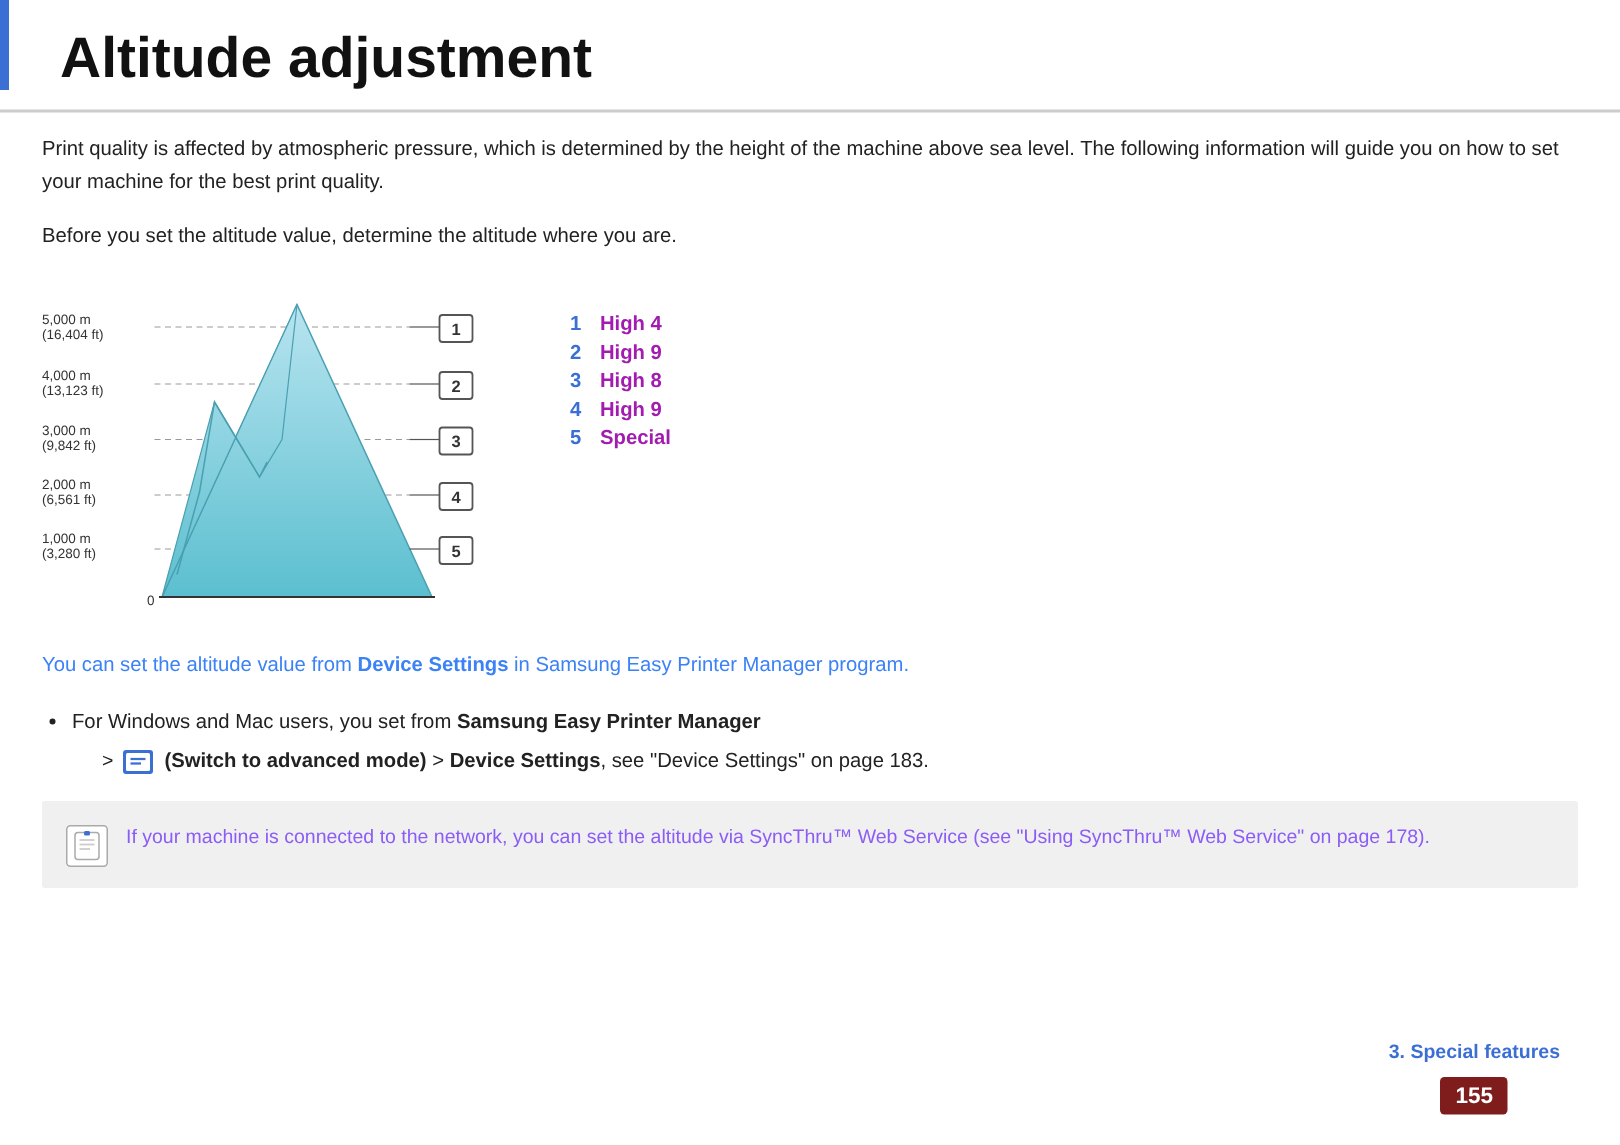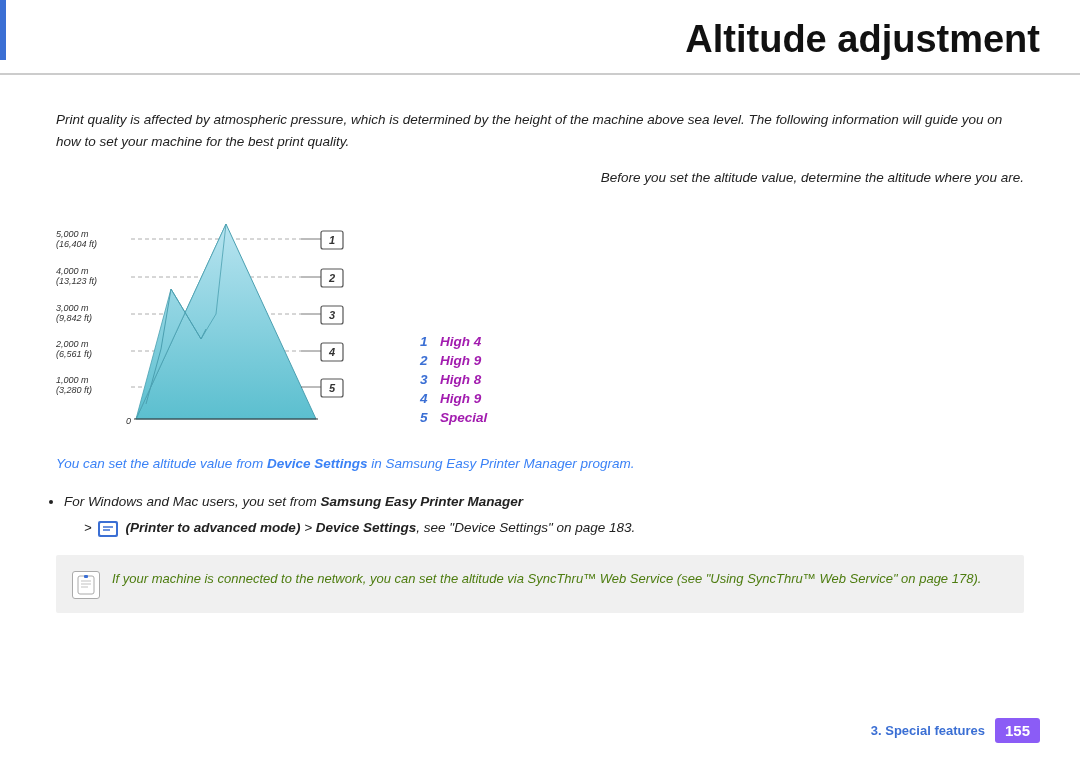--- a/index.html
+++ b/index.html
@@ -21,48 +21,45 @@
       left: 0;
       top: 0;
     }
 
     .page-title {
       font-size: 38px;
       font-weight: 900;
       color: #111;
       padding: 18px 40px 12px 40px;
       border-bottom: 2px solid #ccc;
-      margin-bottom: 34px;
-      text-align: right;
+      margin-bottom: 13px;
     }
 
     .content-area {
-      padding: 0 56px;
-      font-style: italic;
+      padding: 0 28px;
     }
 
     .intro-text {
       font-size: 13.5px;
       line-height: 1.65;
       margin-bottom: 16px;
       color: #222;
     }
 
     .before-text {
       font-size: 13.5px;
       margin-bottom: 24px;
       color: #222;
-      text-align: right;
     }
 
     .diagram-section {
       display: flex;
-      align-items: flex-end;
+      align-items: flex-start;
       margin-bottom: 24px;
-      gap: 44px;
+      gap: 32px;
     }
 
     .diagram-container {
       position: relative;
       width: 320px;
       height: 220px;
       flex-shrink: 0;
     }
 
     
@@ -99,21 +96,21 @@
       line-height: 1.65;
       margin-bottom: 16px;
       color: #3b82f6;
     }
 
     .body-text strong, .body-text b {
       font-weight: bold;
     }
 
     .bullet-list {
-      margin-left: 8px;
+      margin-left: 20px;
       margin-bottom: 16px;
     }
 
     .bullet-item {
       font-size: 13.5px;
       line-height: 1.65;
       color: #222;
       margin-bottom: 6px;
       list-style-type: disc;
     }
@@ -154,41 +151,42 @@
       display: flex;
       align-items: center;
       justify-content: center;
       font-size: 16px;
       color: #3b6fd4;
       margin-top: 2px;
     }
 
     .note-text {
       font-size: 13px;
-      color: #4d7c0f;
+      color: #8b5cf6;
       line-height: 1.6;
     }
 
     .footer {
       position: absolute;
       bottom: 20px;
       right: 40px;
       display: flex;
       align-items: center;
       gap: 10px;
+      flex-direction: column;
     }
 
     .footer-text {
       color: #3b6fd4;
       font-size: 13px;
       font-weight: bold;
     }
 
     .footer-page {
-      background: #8b5cf6;
+      background: #7f1d1d;
       color: #fff;
       font-size: 15px;
       font-weight: bold;
       padding: 4px 10px;
       border-radius: 3px;
     }
   </style>
 </head>
 <body>
 
@@ -296,21 +294,21 @@
         <span class="arrow">&gt;</span>
         <span>
           
           <svg width="20" height="16" viewBox="0 0 20 16" style="vertical-align:middle;margin-right:2px;">
             <rect x="0" y="0" width="20" height="16" rx="2" fill="#3b6fd4"></rect>
             <rect x="2" y="2" width="16" height="12" rx="1" fill="#fff"></rect>
             <line x1="5" y1="6" x2="15" y2="6" stroke="#3b6fd4" stroke-width="1.5"></line>
             <line x1="5" y1="9" x2="12" y2="9" stroke="#3b6fd4" stroke-width="1.5"></line>
           </svg>
         </span>
-        <span><strong>(Printer to advanced mode)</strong> &gt; <strong>Device Settings</strong>, see "Device Settings" on page 183.</span>
+        <span><strong>(Switch to advanced mode)</strong> &gt; <strong>Device Settings</strong>, see "Device Settings" on page 183.</span>
       </div>
     </li>
   </ul>
 
   <div class="note-box">
     <div class="note-icon">
       <svg width="20" height="20" viewBox="0 0 20 20">
         <rect x="2" y="1" width="16" height="18" rx="2" fill="#fff" stroke="#aaa" stroke-width="1"></rect>
         <line x1="5" y1="6" x2="15" y2="6" stroke="#ccc" stroke-width="1.2"></line>
         <line x1="5" y1="9" x2="15" y2="9" stroke="#ccc" stroke-width="1.2"></line>

